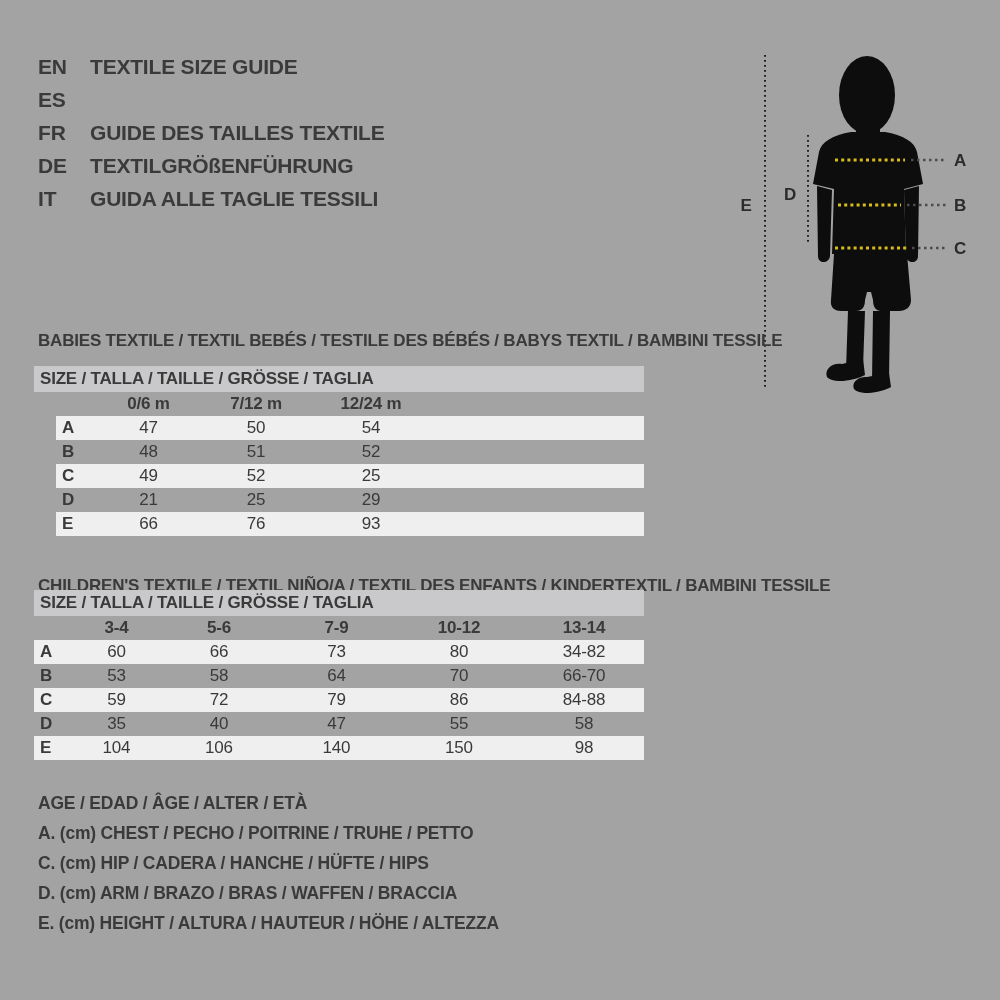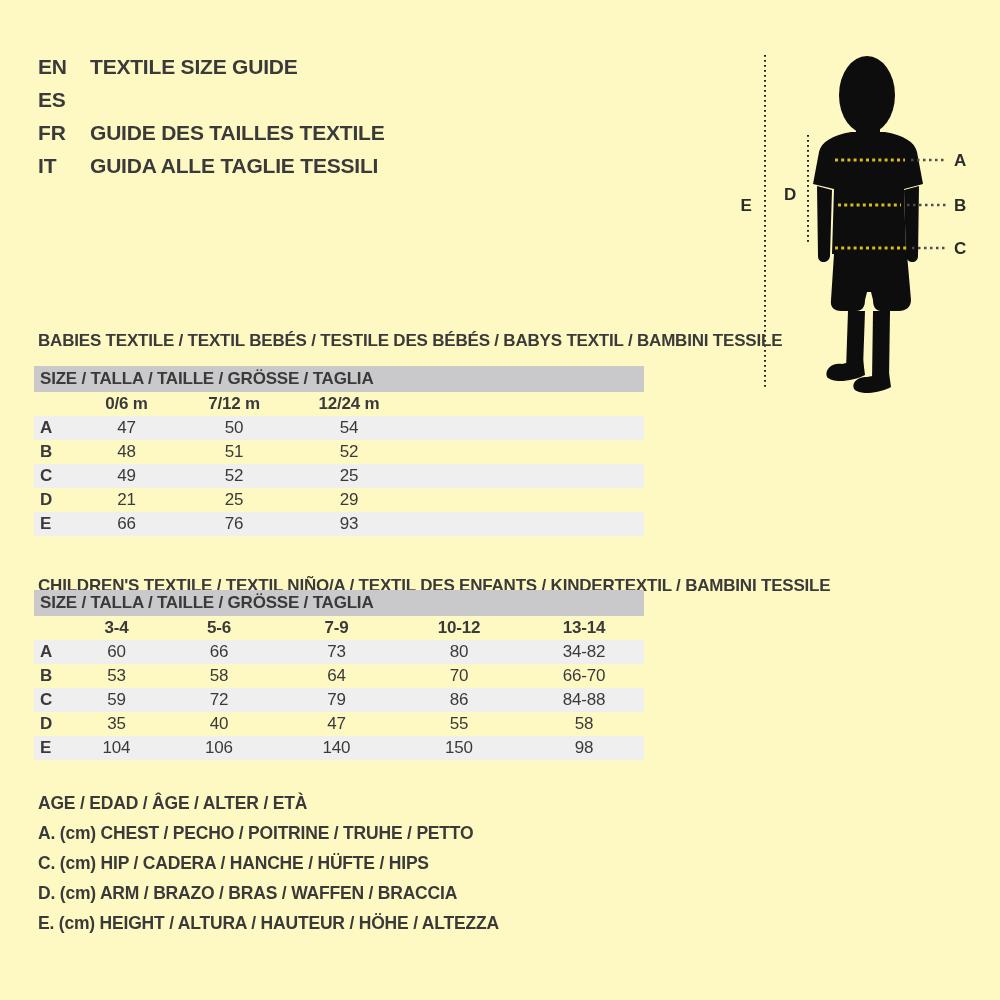--- a/index.html
+++ b/index.html
@@ -1,18 +1,18 @@
 <!DOCTYPE html>
 <html><head>
 <meta charset="utf-8">
 <style>
   * { margin:0; padding:0; box-sizing:border-box; }
   html,body { width:1000px; height:1000px; background:#fff; }
   .page {
-    position:relative; width:1000px; height:1000px; background:#fef9c3;
+    position:relative; width:1000px; height:1000px; background:#a3a3a3;
     font-family:"Liberation Sans","DejaVu Sans",sans-serif;
     color:#3a3a3a; letter-spacing:-0.2px; overflow:hidden;
   }
 
   
   .languages { position:absolute; left:38px; top:50px; }
   .lang-row { display:flex; height:33px; align-items:center; }
   .lang-code { width:52px; font-size:21px; font-weight:600; }
   .lang-title { font-size:21px; font-weight:600; }
 
@@ -27,21 +27,21 @@
 
   
   .size-table { position:absolute; left:34px; width:610px; }
   .babies-table   { top:366px; }
   .children-table { top:590px; }
   .size-header {
     height:26px; line-height:26px; background:#c9c9cb;
     padding-left:6px; font-size:17px; font-weight:600;
   }
   .t-row { display:grid; height:24px; line-height:24px; font-size:17px; }
-  .babies-table   .t-row { grid-template-columns:40px 105px 110px 120px 1fr; }
+  .babies-table   .t-row { grid-template-columns:40px 105px 110px 120px 1fr;margin-left:22px; }
   .children-table .t-row { grid-template-columns:40px 85px 120px 115px 130px 120px; }
   .t-row .cell { text-align:center; overflow:hidden; }
   .t-row .cell.rowlabel { text-align:left; padding-left:6px; font-weight:600; }
   .t-row.colhead .cell { font-weight:600; }
   .t-row.alt { background:#efefef; }
 
   
   .legend { position:absolute; left:38px; top:788px; }
   .legend-line { height:30px; line-height:30px; font-size:17.5px; font-weight:600; white-space:nowrap; }
 </style>
@@ -54,20 +54,24 @@
     <div class="lang-row">
       <span class="lang-code">EN</span>
       <span class="lang-title">TEXTILE SIZE GUIDE</span>
     </div>
     <div class="lang-row">
       <span class="lang-code">ES</span>
     </div>
     <div class="lang-row">
       <span class="lang-code">FR</span>
       <span class="lang-title">GUIDE DES TAILLES TEXTILE</span>
+    </div>
+    <div class="lang-row">
+      <span class="lang-code">DE</span>
+      <span class="lang-title">TEXTILGRÖßENFÜHRUNG</span>
     </div>
     <div class="lang-row">
       <span class="lang-code">IT</span>
       <span class="lang-title">GUIDA ALLE TAGLIE TESSILI</span>
     </div>
   </div>
 
   <svg class="figure-svg" viewBox="0 0 285 365">
 
     <line x1="50" y1="27" x2="50" y2="360" stroke="#222" stroke-width="2" stroke-dasharray="1.8 3.2"></line>

